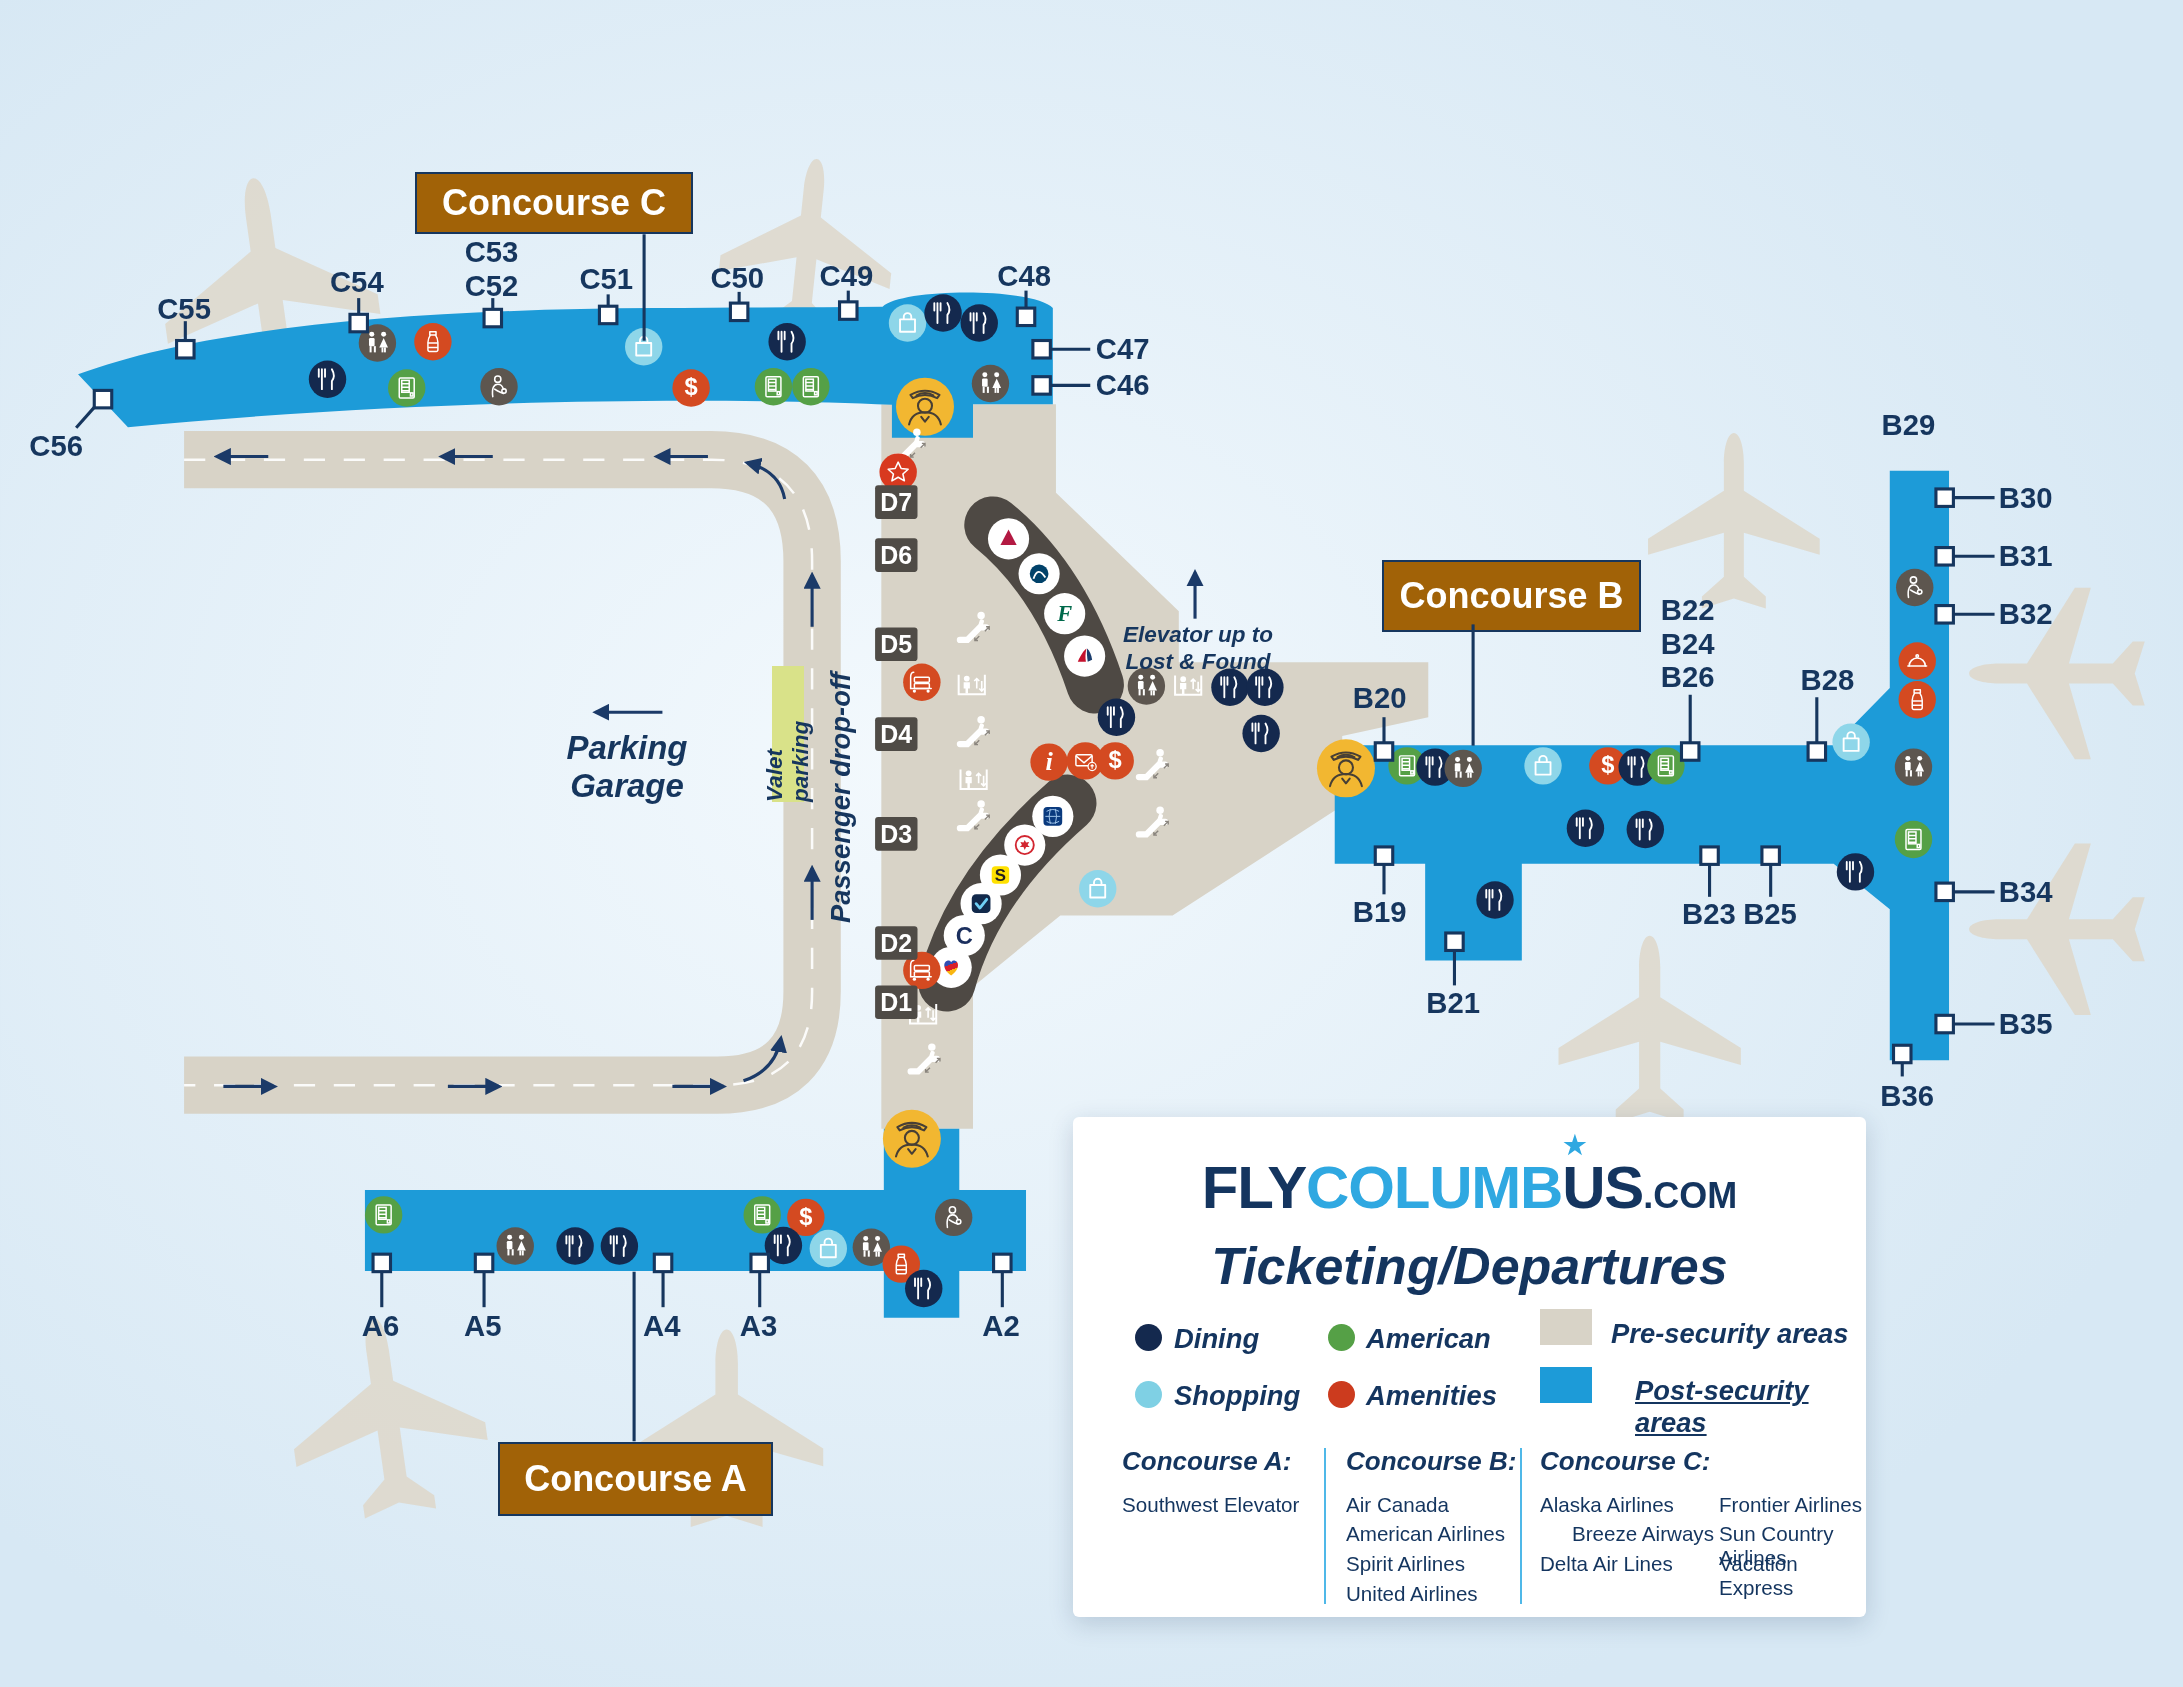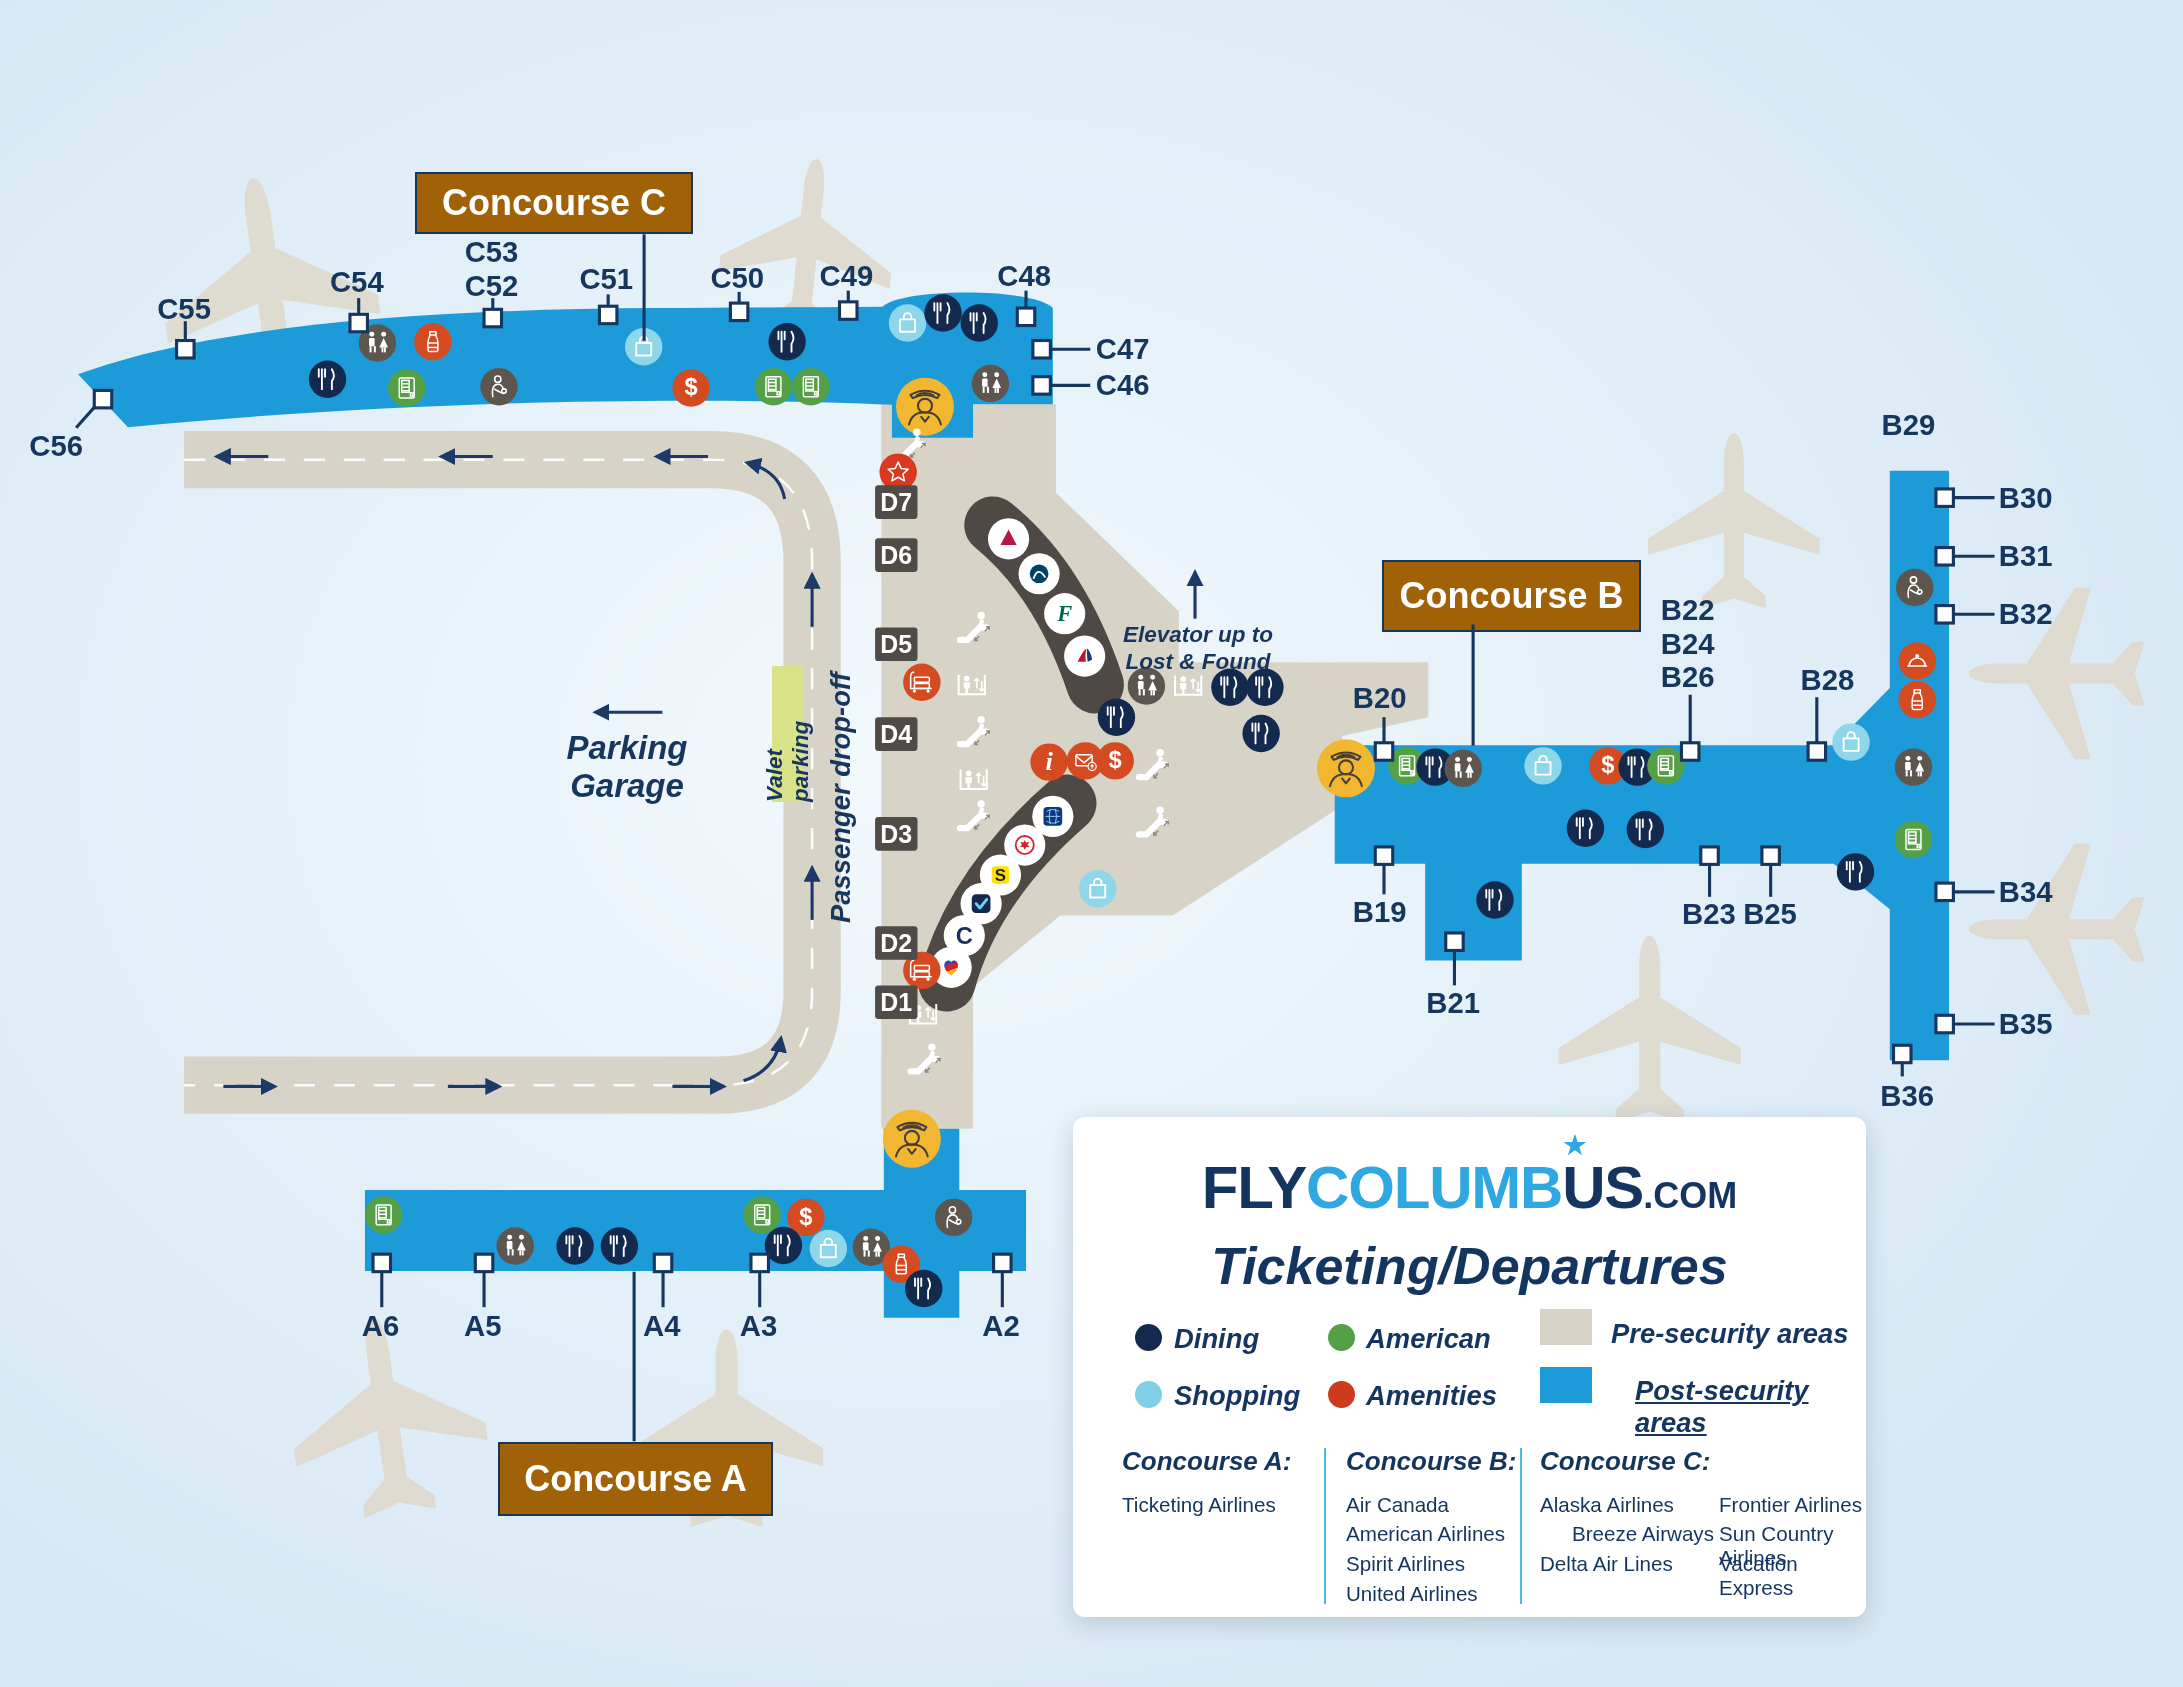--- a/index.html
+++ b/index.html
@@ -8,21 +8,21 @@
   #mapsvg{position:absolute;left:0;top:0;}
   .boxlabel{position:absolute;background:#a16207;border:2.5px solid #16365e;
             color:#fff;font-weight:bold;font-size:36px;display:flex;
             align-items:center;justify-content:center;box-sizing:border-box;}
   .roadtext{position:absolute;color:#16365e;font-style:italic;font-weight:bold;}
   .vtext{writing-mode:vertical-rl;transform:rotate(180deg);}
   #valet-box{position:absolute;left:772px;top:666px;width:32px;height:136px;
              background:#d9e289;display:flex;align-items:center;justify-content:center;}
   #valet-box span{font-size:22.5px;}
   #legend{position:absolute;left:1073px;top:1117px;width:793px;height:500px;
-          background:#fff;border-radius:12px;box-shadow:0 6.2px 25px rgba(20,50,90,.18);}
+          background:#fff;border-radius:6px;box-shadow:0 6.2px 25px rgba(20,50,90,.18);}
   #logo-line{position:absolute;left:0;top:36px;width:100%;text-align:center;
              font-weight:bold;font-size:60px;letter-spacing:-1.2px;color:#14355f;white-space:nowrap;}
   #logo-line .lblue{color:#2fa8e1;}
   #logo-line .us{position:relative;}
   #logo-line .star{position:absolute;left:1.2px;top:-24px;font-size:26px;color:#2fa8e1;letter-spacing:0;}
   #logo-line .dotcom{font-size:36px;letter-spacing:0;}
   #subtitle{position:absolute;left:0;top:119px;width:100%;text-align:center;
             font-style:italic;font-weight:bold;font-size:52px;color:#14355f;}
   .cat-dot{position:absolute;width:27.4px;height:27.4px;border-radius:50%;}
   .cat-label{position:absolute;font-style:italic;font-weight:bold;font-size:27.4px;color:#14355f;}
@@ -579,21 +579,21 @@
   <div class="cat-label" style="left:101px;top:263px;">Shopping</div>
   <div class="cat-dot" style="left:255px;top:264px;background:#cc3b1e;"></div>
   <div class="cat-label" style="left:293px;top:263px;">Amenities</div>
 
   <div class="area-swatch" style="left:467px;top:192px;background:#d8d3c7;"></div>
   <div class="cat-label" style="left:538px;top:201px;">Pre-security areas</div>
   <div class="area-swatch" style="left:467px;top:250px;background:#1d9bd8;"></div>
   <div class="cat-label" style="left:562px;top:258px;text-decoration:underline;">Post-security areas</div>
 
   <div class="conc-head" style="left:49px;top:329px;">Concourse A:</div>
-  <div class="conc-air" style="left:49px;top:376px;">Ticketing Airlines</div>
+  <div class="conc-air" style="left:49px;top:376px;">Southwest Elevator</div>
 
   <div class="lg-divider" style="left:251px;top:331px;height:156px;"></div>
 
   <div class="conc-head" style="left:273px;top:329px;">Concourse B:</div>
   <div class="conc-air" style="left:273px;top:376px;">Air Canada</div>
   <div class="conc-air" style="left:273px;top:405px;">American Airlines</div>
   <div class="conc-air" style="left:273px;top:435px;">Spirit Airlines</div>
   <div class="conc-air" style="left:273px;top:465px;">United Airlines</div>
 
   <div class="lg-divider" style="left:447px;top:331px;height:156px;"></div>

